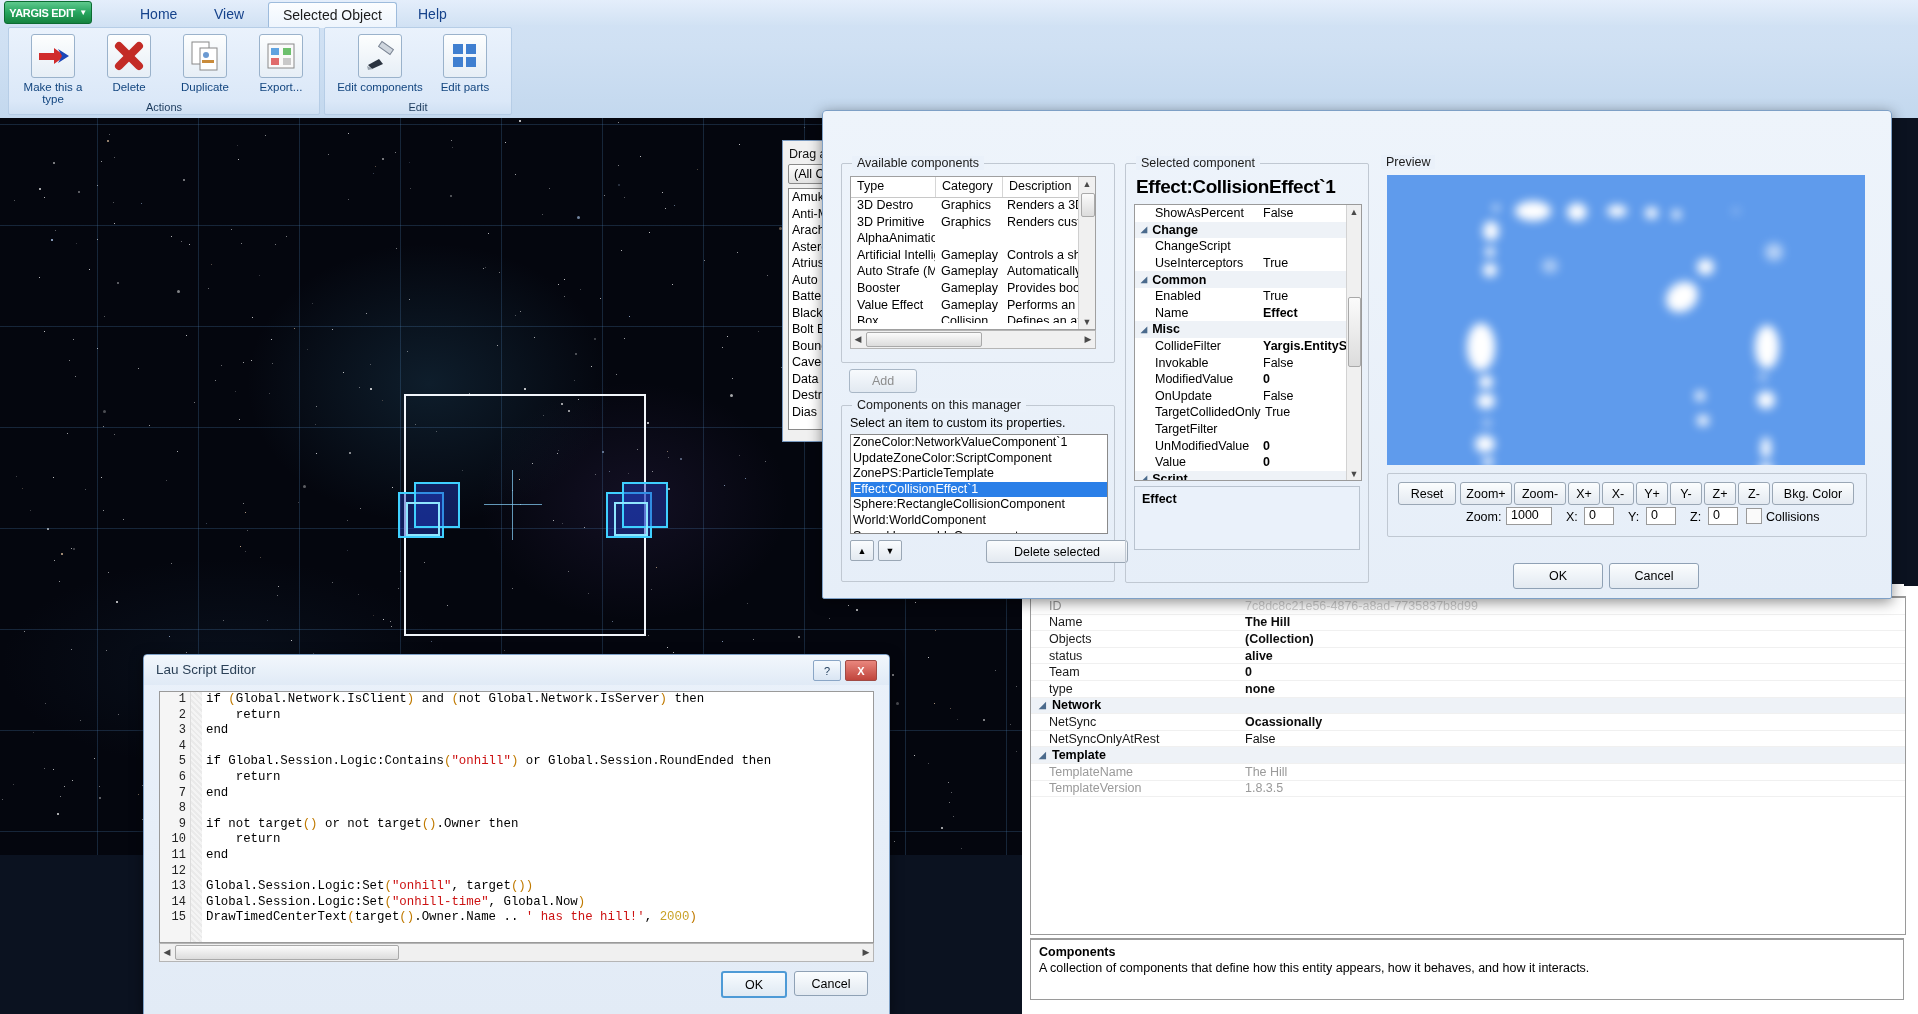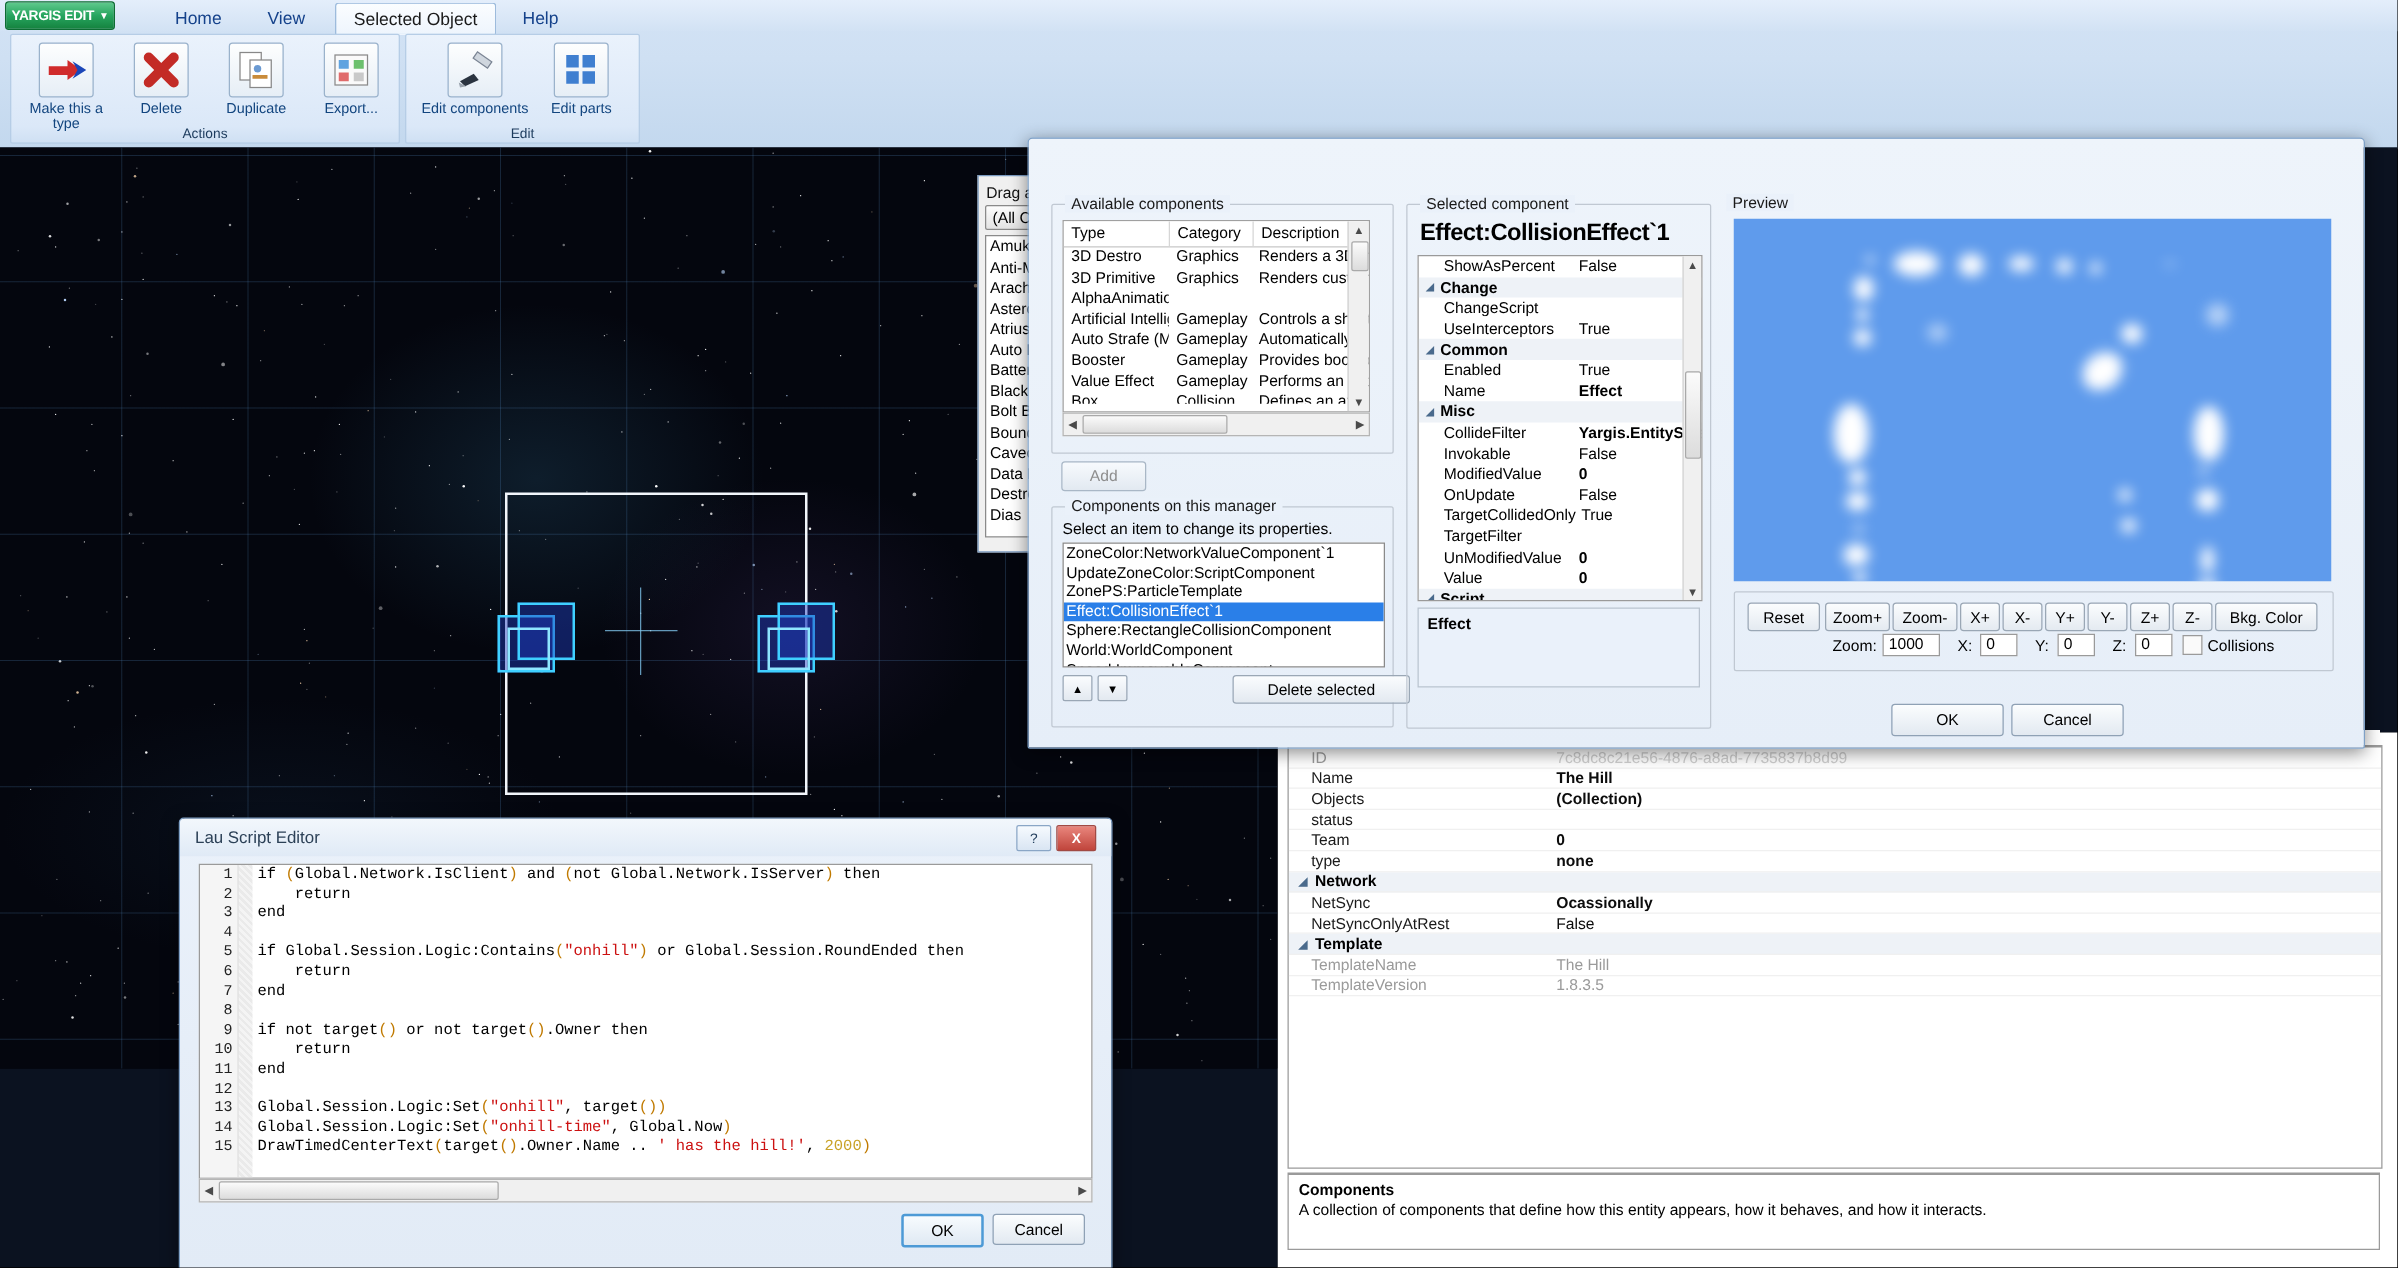--- a/index.html
+++ b/index.html
@@ -800,20 +800,21 @@
   <div class="pg-row">
     <div class="pg-name">Name</div>
     <div class="pg-val">The Hill</div>
   </div>
   <div class="pg-row">
     <div class="pg-name">Objects</div>
     <div class="pg-val">(Collection)</div>
   </div>
   <div class="pg-row">
     <div class="pg-name">status</div>
+    <div class="pg-val">alive</div>
   </div>
   <div class="pg-row">
     <div class="pg-name">Team</div>
     <div class="pg-val">0</div>
   </div>
   <div class="pg-row">
     <div class="pg-name">type</div>
     <div class="pg-val">none</div>
   </div>
   <div class="pg-row pg-cat">
@@ -905,21 +906,21 @@
     <div id="aghscroll">
       <div class="sb-arrow" style="left:0;top:0;width:14px;height:15px">◀</div>
       <div class="sb-thumb" style="left:15px;top:1px;width:114px;height:13px"></div>
       <div class="sb-arrow" style="right:0;top:0;width:14px;height:15px">▶</div>
     </div>
   </div>
   <div id="addbtn">Add</div>
 
   <div id="mgrBox" class="gbox">
     <div class="cap">Components on this manager</div>
-    <div id="mgrHint">Select an item to change its properties.</div>
+    <div id="mgrHint">Select an item to custom its properties.</div>
     <div id="mgrList">
       <div>ZoneColor:NetworkValueComponent`1</div>
       <div>UpdateZoneColor:ScriptComponent</div>
       <div>ZonePS:ParticleTemplate</div>
       <div class="sel">Effect:CollisionEffect`1</div>
       <div>Sphere:RectangleCollisionComponent</div>
       <div>World:WorldComponent</div>
       <div>Speed:ImmovableComponent</div>
     </div>
     <div class="arrbtn" style="left:8px;top:134px">▲</div>

